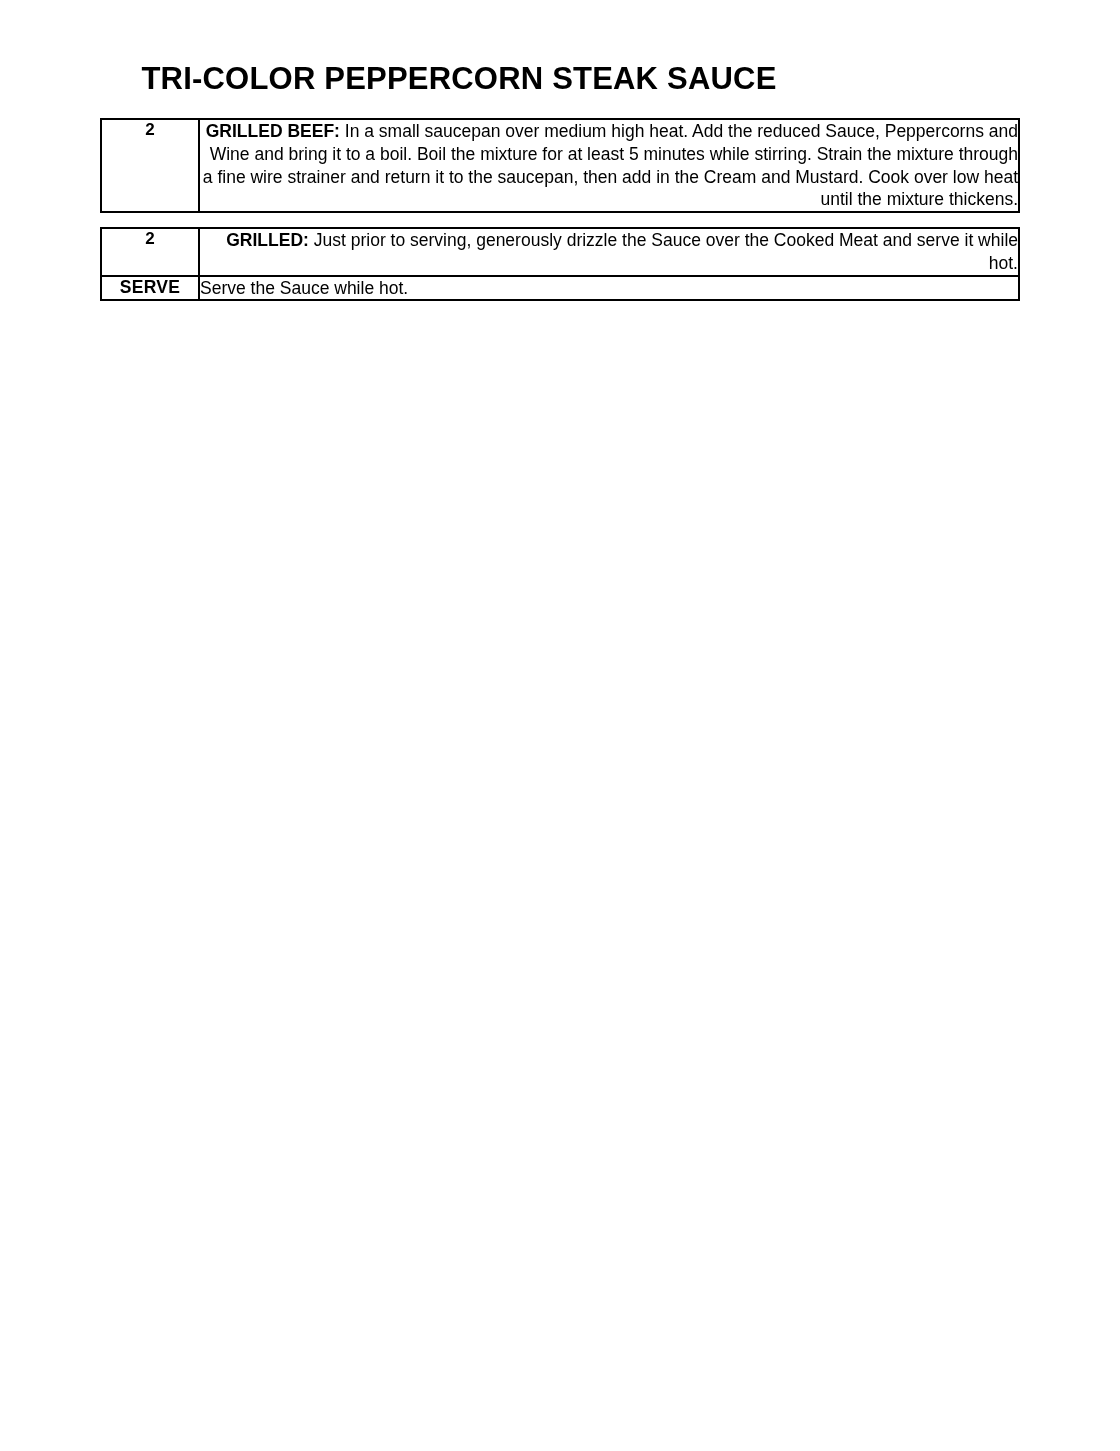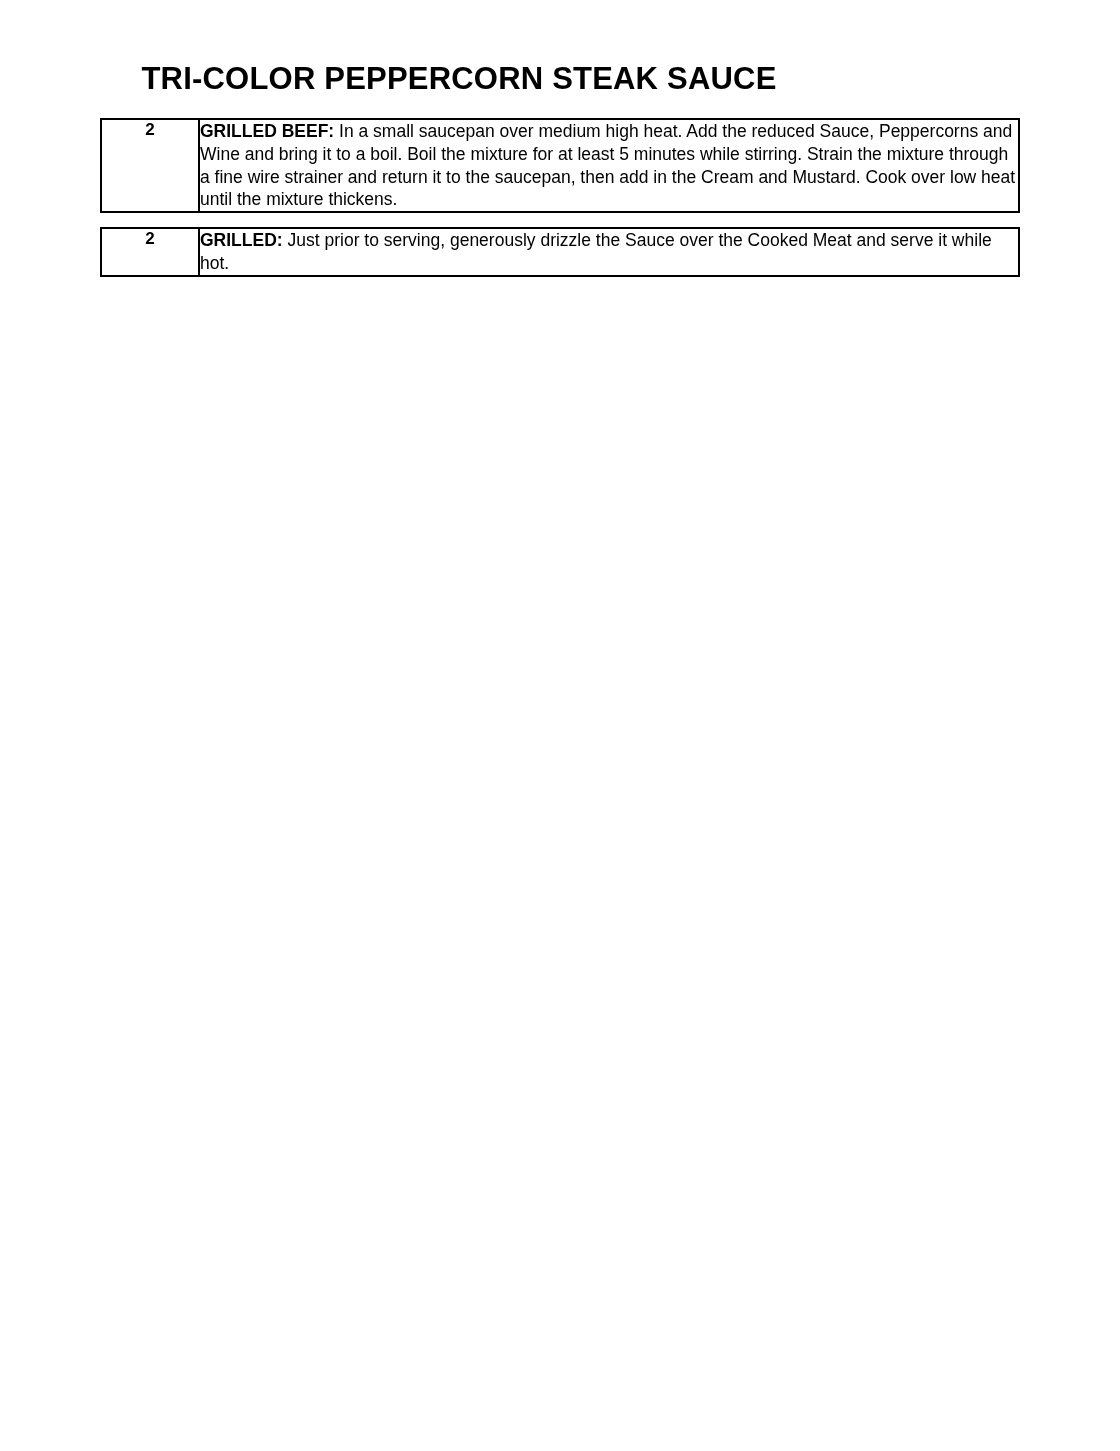--- a/index.html
+++ b/index.html
@@ -52,21 +52,21 @@
     text-align: center;
     vertical-align: middle;
     font-weight: bold;
     font-size: 17px;
     padding: 4px 2px;
   }
   td.step-body {
     padding: 4px 8px 6px 8px;
     font-size: 17.5px;
     line-height: 1.30;
-    text-align: left;
+    text-align: right;
   }
   td.step-body .lead {
     font-weight: bold;
   }
   .gap {
     height: 14px;
   }
   table.recipe.second {
     margin-top: 0;
   }
@@ -108,17 +108,21 @@
     <div class="gap"></div>
 
     <table class="recipe second">
       <tbody>
         <tr>
           <td class="step-num">2</td>
           <td class="step-body">
             <span class="lead">GRILLED:</span><span> Just prior to serving, generously drizzle the Sauce over the Cooked Meat and serve it while hot.</span>
           </td>
         </tr>
+        <tr>
+          <td class="serve-label">SERVE</td>
+          <td class="serve-body">Serve the Sauce while hot.</td>
+        </tr>
       </tbody>
     </table>
 
   </div>
 </div>
 
 </body></html>

